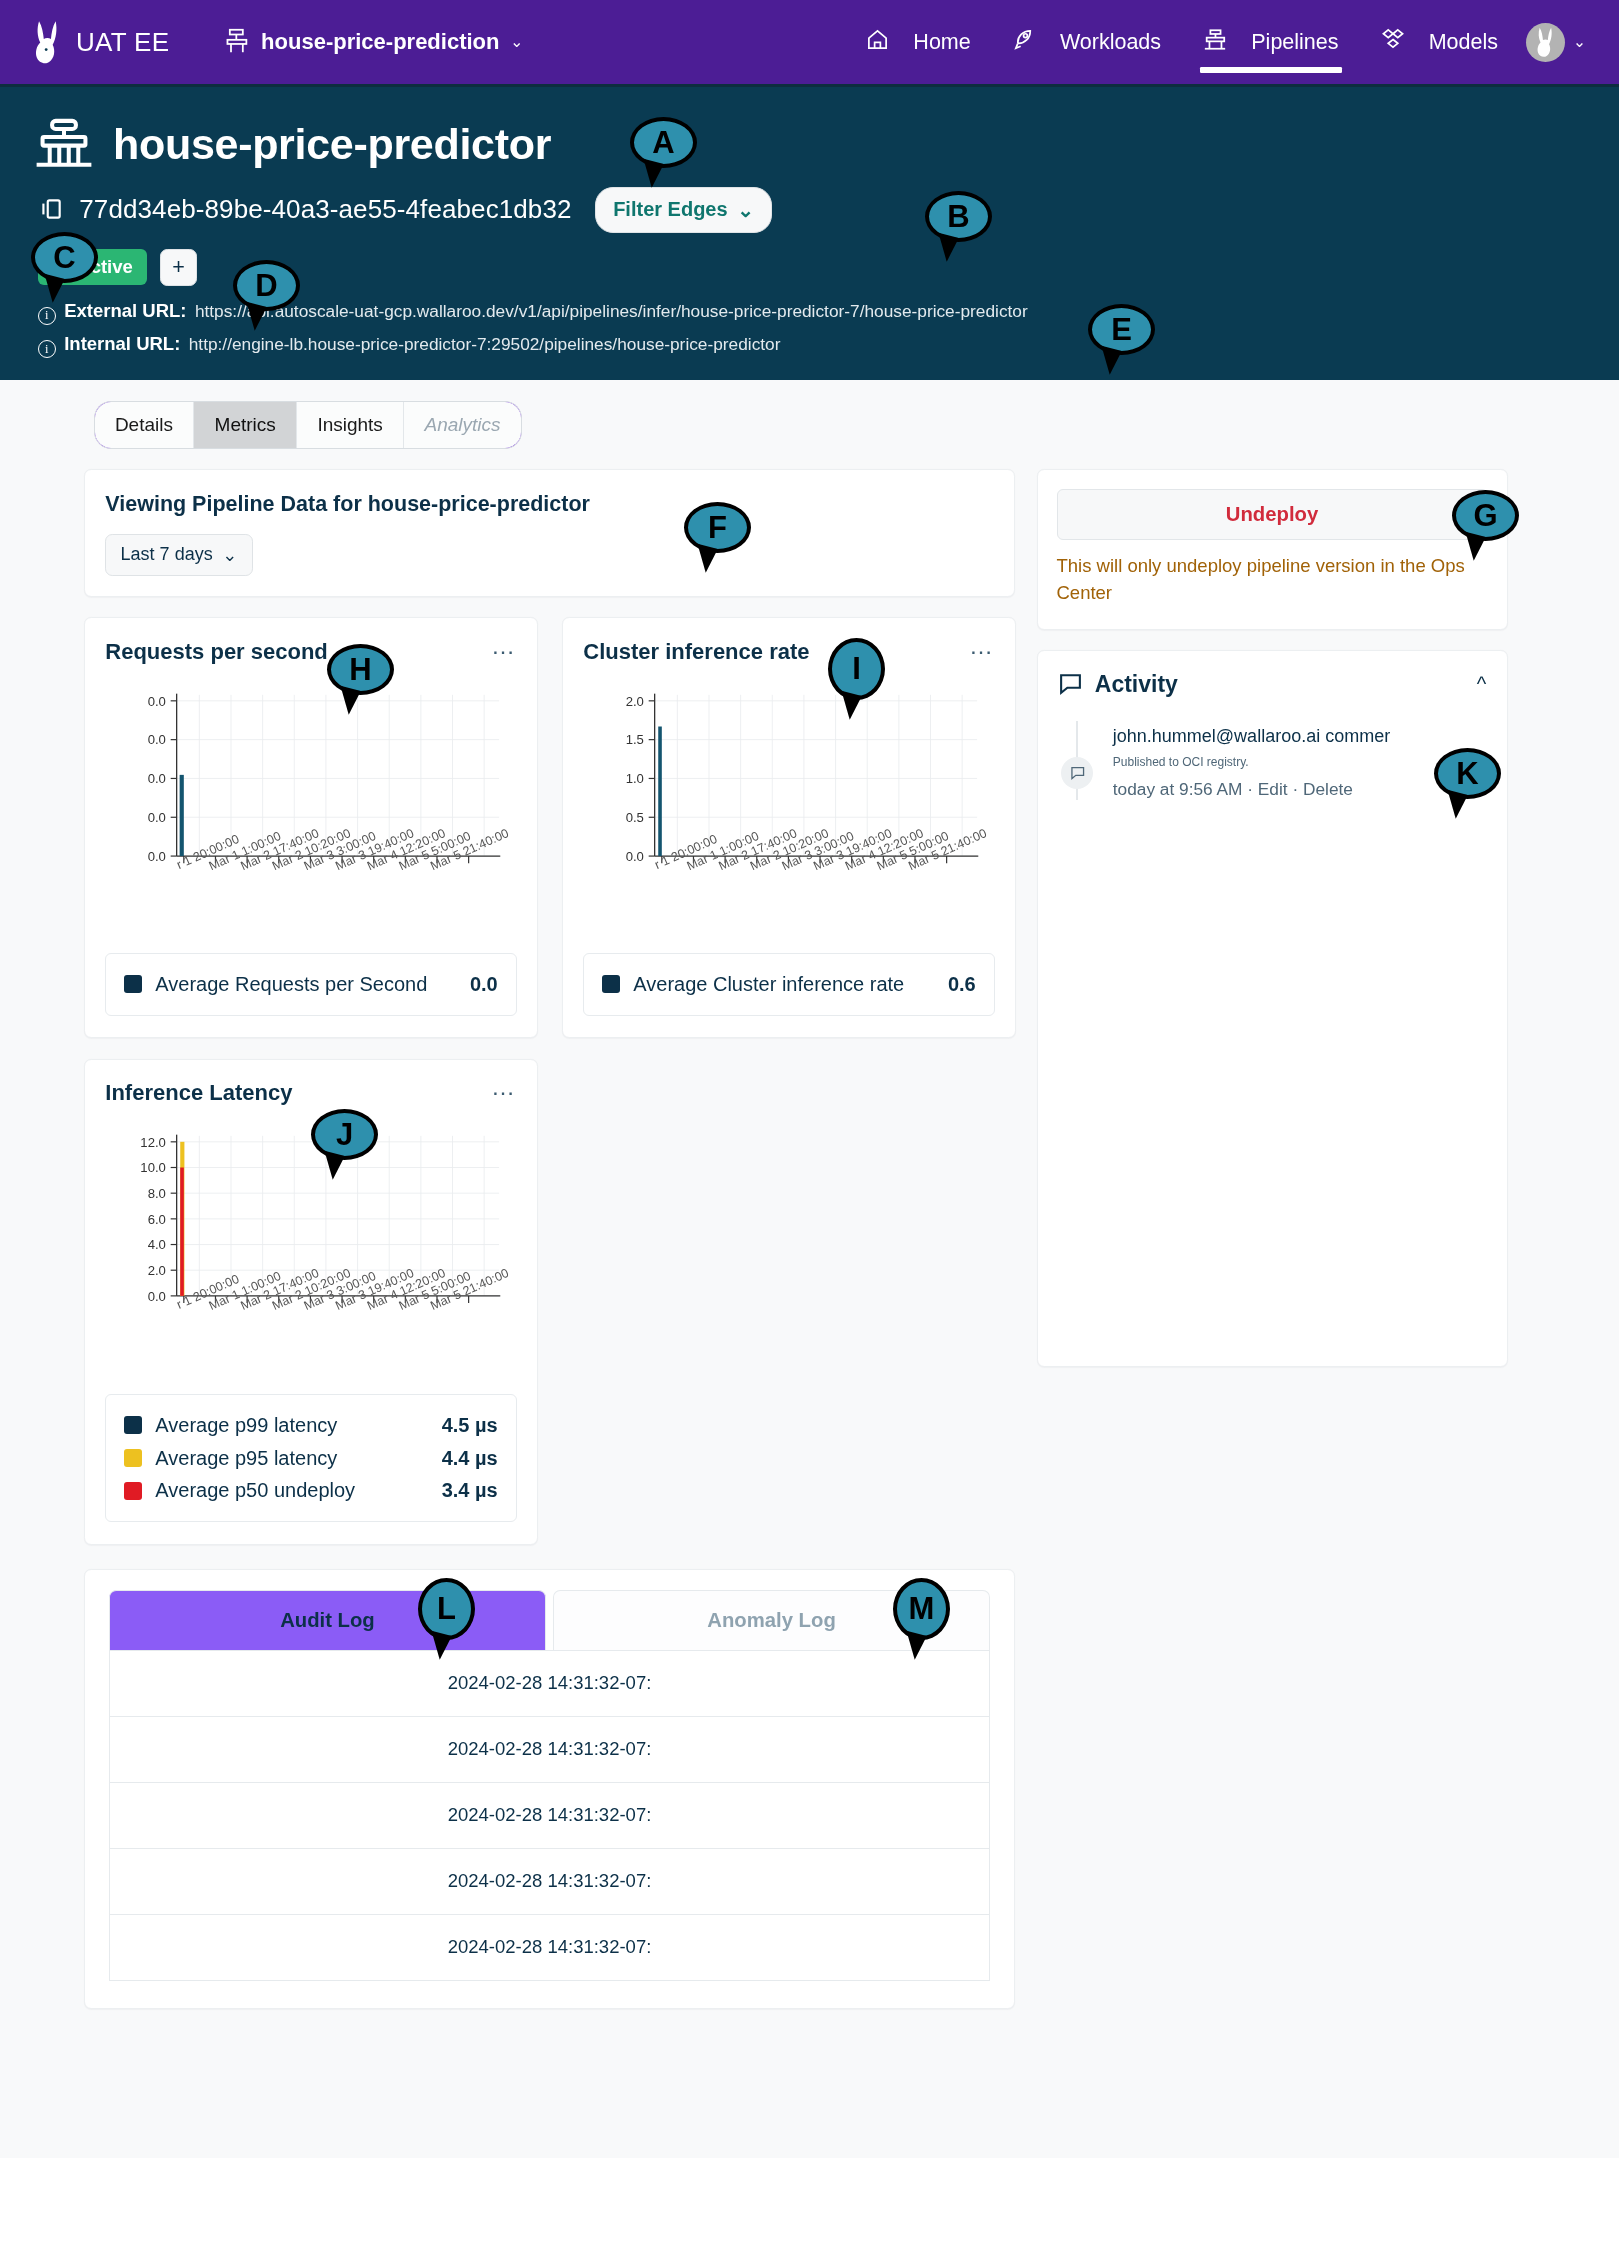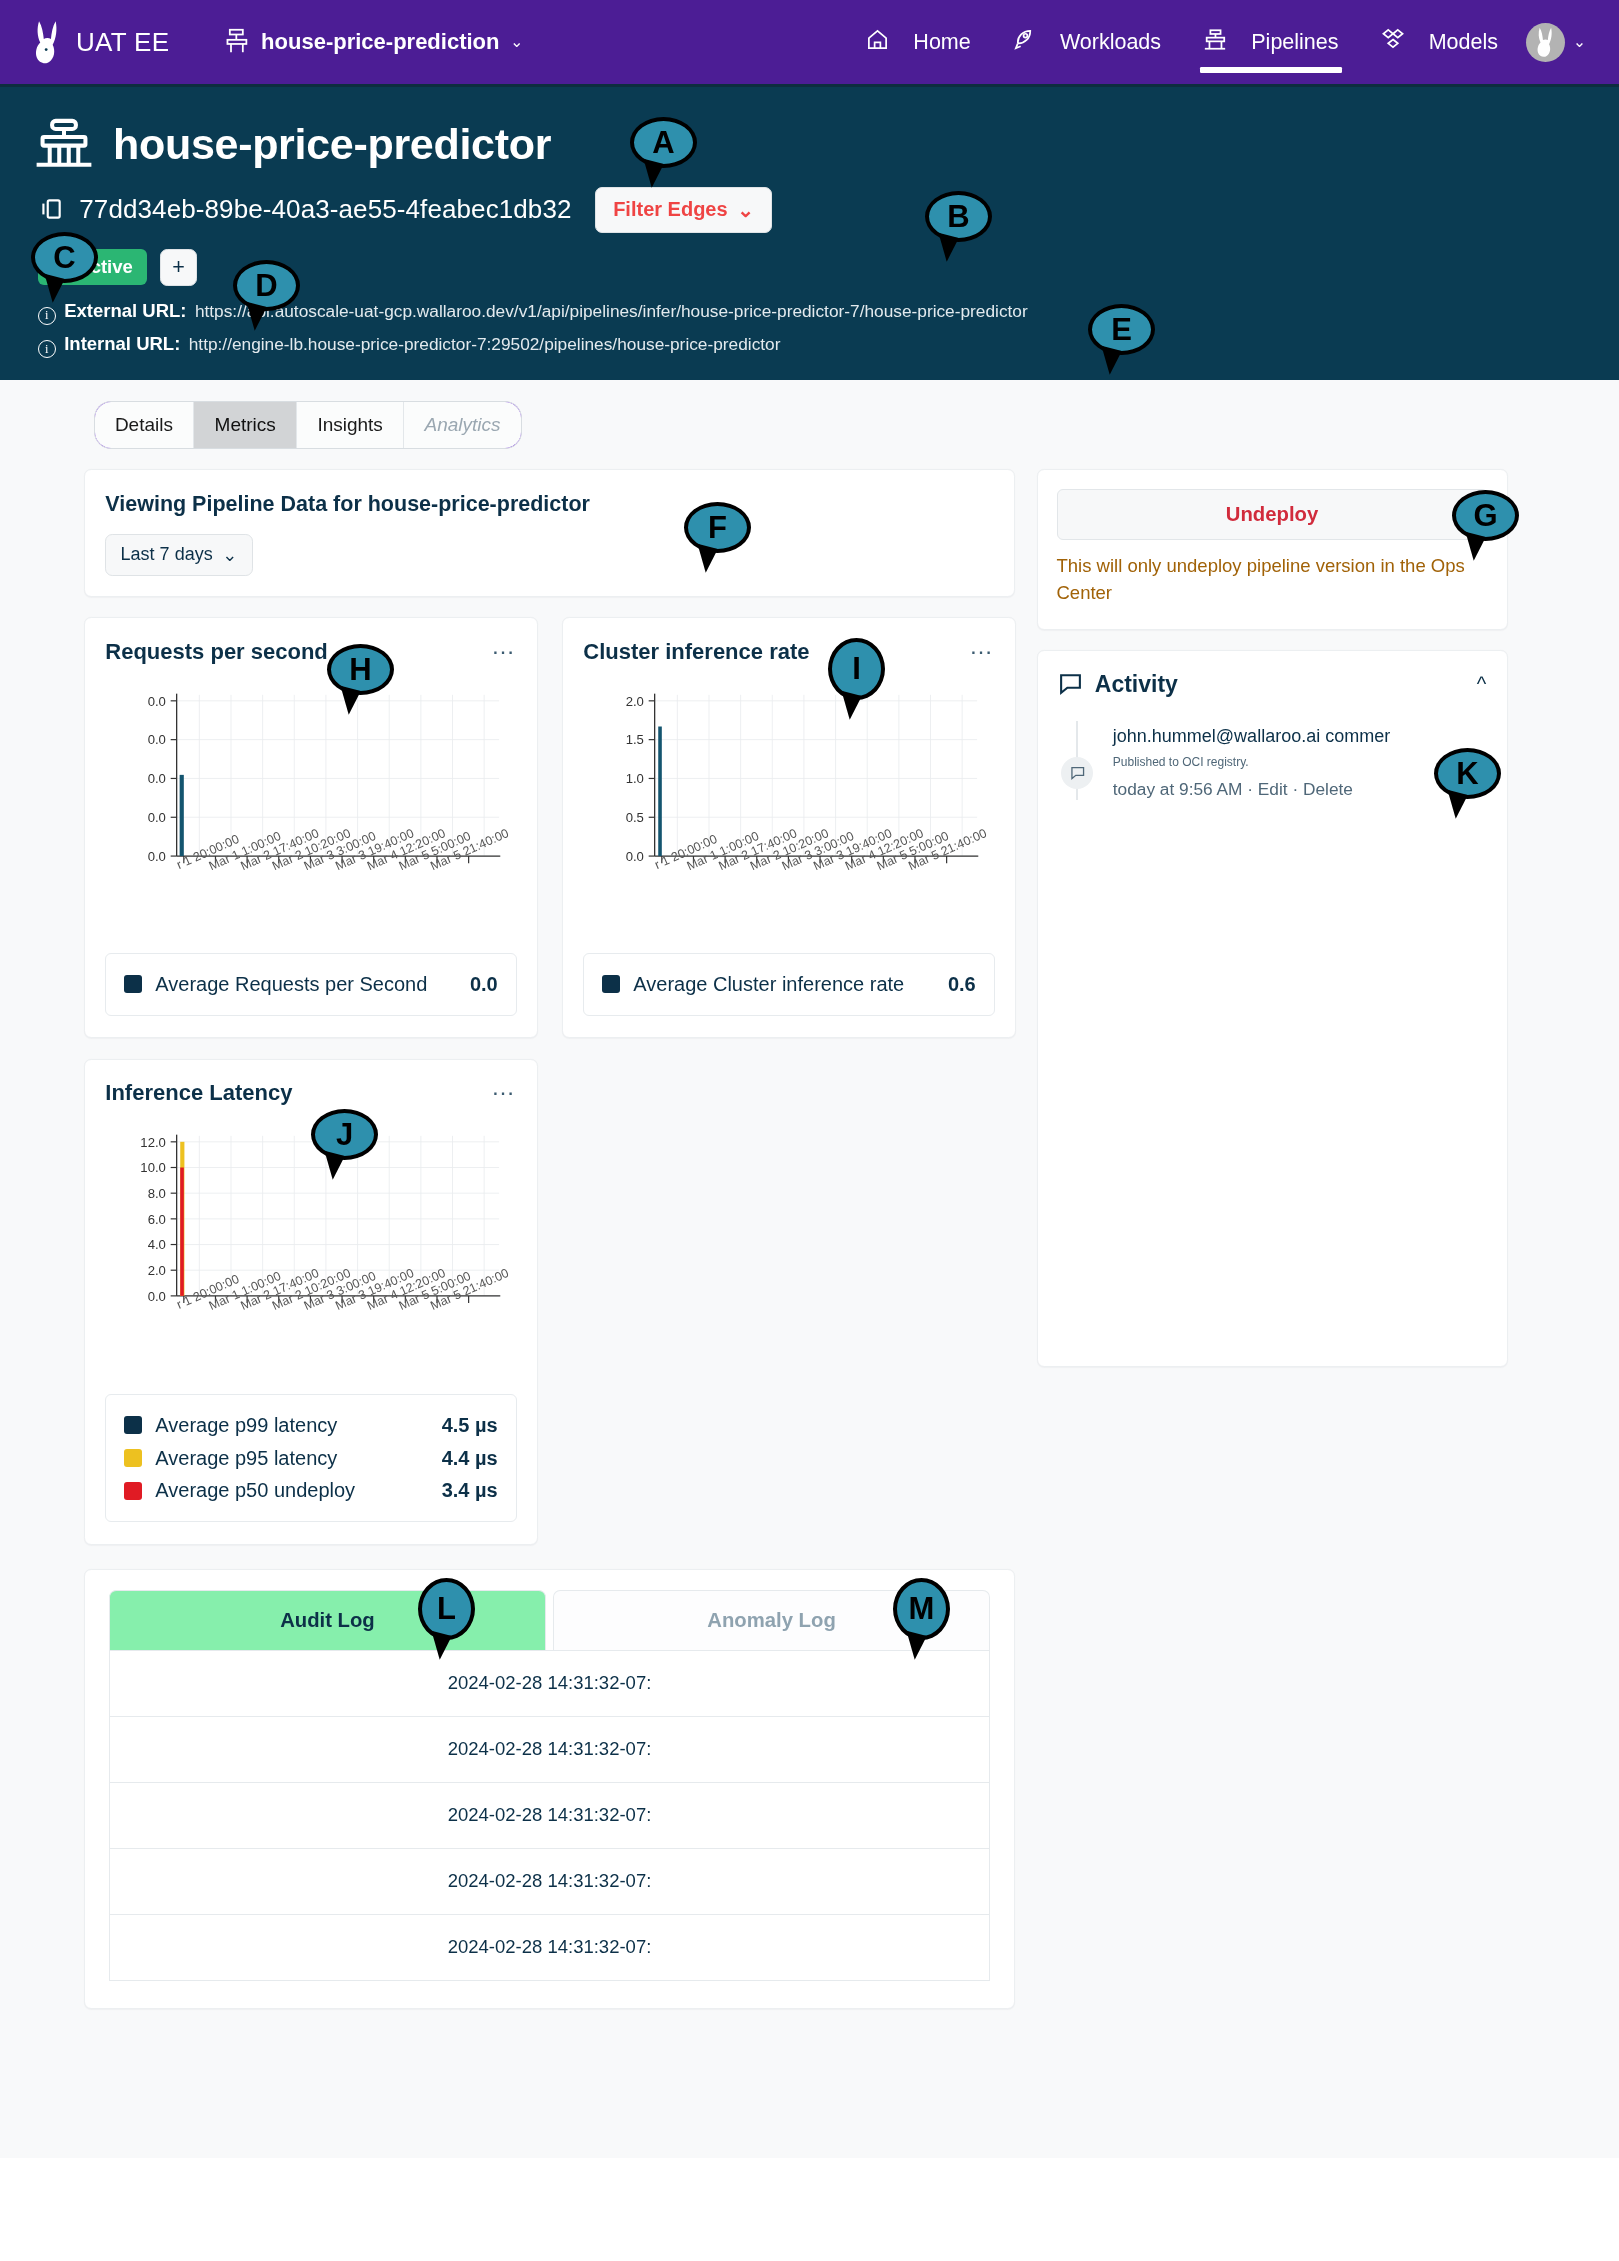--- a/index.html
+++ b/index.html
@@ -46,22 +46,22 @@
 
   
   .hero { background: #0a3b52; padding: 0 33px 18px; position: relative; }
   .hero-divider { height: 3px; background: #0d2d3f; margin: 0 -33px 0; }
   .hero-title-row { display:flex; align-items:center; gap: 18px; padding-top: 31px; }
   .hero-title { color: #fff; font-size: 43px; font-weight: 700; letter-spacing: -0.3px; }
 
   .hero-id-row { display:flex; align-items:center; gap: 15.5px; margin-top: 16.7px; padding-left: 4.8px;}
   .hero-id { color:#fff; font-size: 26px; font-weight: 400; letter-spacing:0.1px; }
   .filter-edges-btn {
-    background: #f7f8f9; border: 0.6px solid #dfe3e6; border-radius: 7px;
-    color: #ef4444; font-size: 20px; font-weight: 700;
+    background: #f7f8f9; border: 0.6px solid #dfe3e6; border-radius: 18px;
+    color: #0f766e; font-size: 20px; font-weight: 700;
     padding: 10.2px 16.7px; display:flex; align-items:center; gap: 9.6px; cursor:pointer;
     margin-left: 8.4px;
   }
 
   .hero-status-row { display:flex; align-items:center; gap: 13px; margin-top: 15.5px; padding-left: 4.8px;}
   .status-pill {
     background: #2bb673; color:#fff; border-radius: 6px;
     font-size: 18.5px; font-weight: 700; padding: 6.6px 14.3px;
     display:flex; align-items:center; gap: 7.2px;
   }
@@ -181,21 +181,21 @@
     font-size: 15.5px; color:#d12b3c; line-height:1.35;
   }
   .warn-tri { color:#d12b3c; font-size: 15.5px; flex:0 0 auto; }
 
   
   .audit-card { margin-top: 24px; width: 931px; padding: 20.3px 24px 27.5px; }
   .log-tabs { display:flex; gap: 7.2px; }
   .log-tab {
     flex:1; text-align:center; font-size: 20.3px; font-weight: 700;
     padding: 18px 0; border:0.6px solid #e6eaed; border-bottom: none;
-    border-radius: 7.2px 7.2px 0 0; cursor:pointer; background:#86efac; color:#0c3048;
+    border-radius: 7.2px 7.2px 0 0; cursor:pointer; background:#8b5cf6; color:#0c3048;
   }
   .log-tab.inactive { color:#8fa3b0; background:#fdfdfe; }
   .log-table { border:0.6px solid #e6eaed; border-top: 0.6px solid #e6eaed; }
   .log-row {
     padding: 21.5px 0; text-align:center; font-size: 18.5px; color:#0c3048;
     border-bottom: 0.6px solid #e6eaed;
   }
   .log-row:last-child { border-bottom: none; }
 
   

